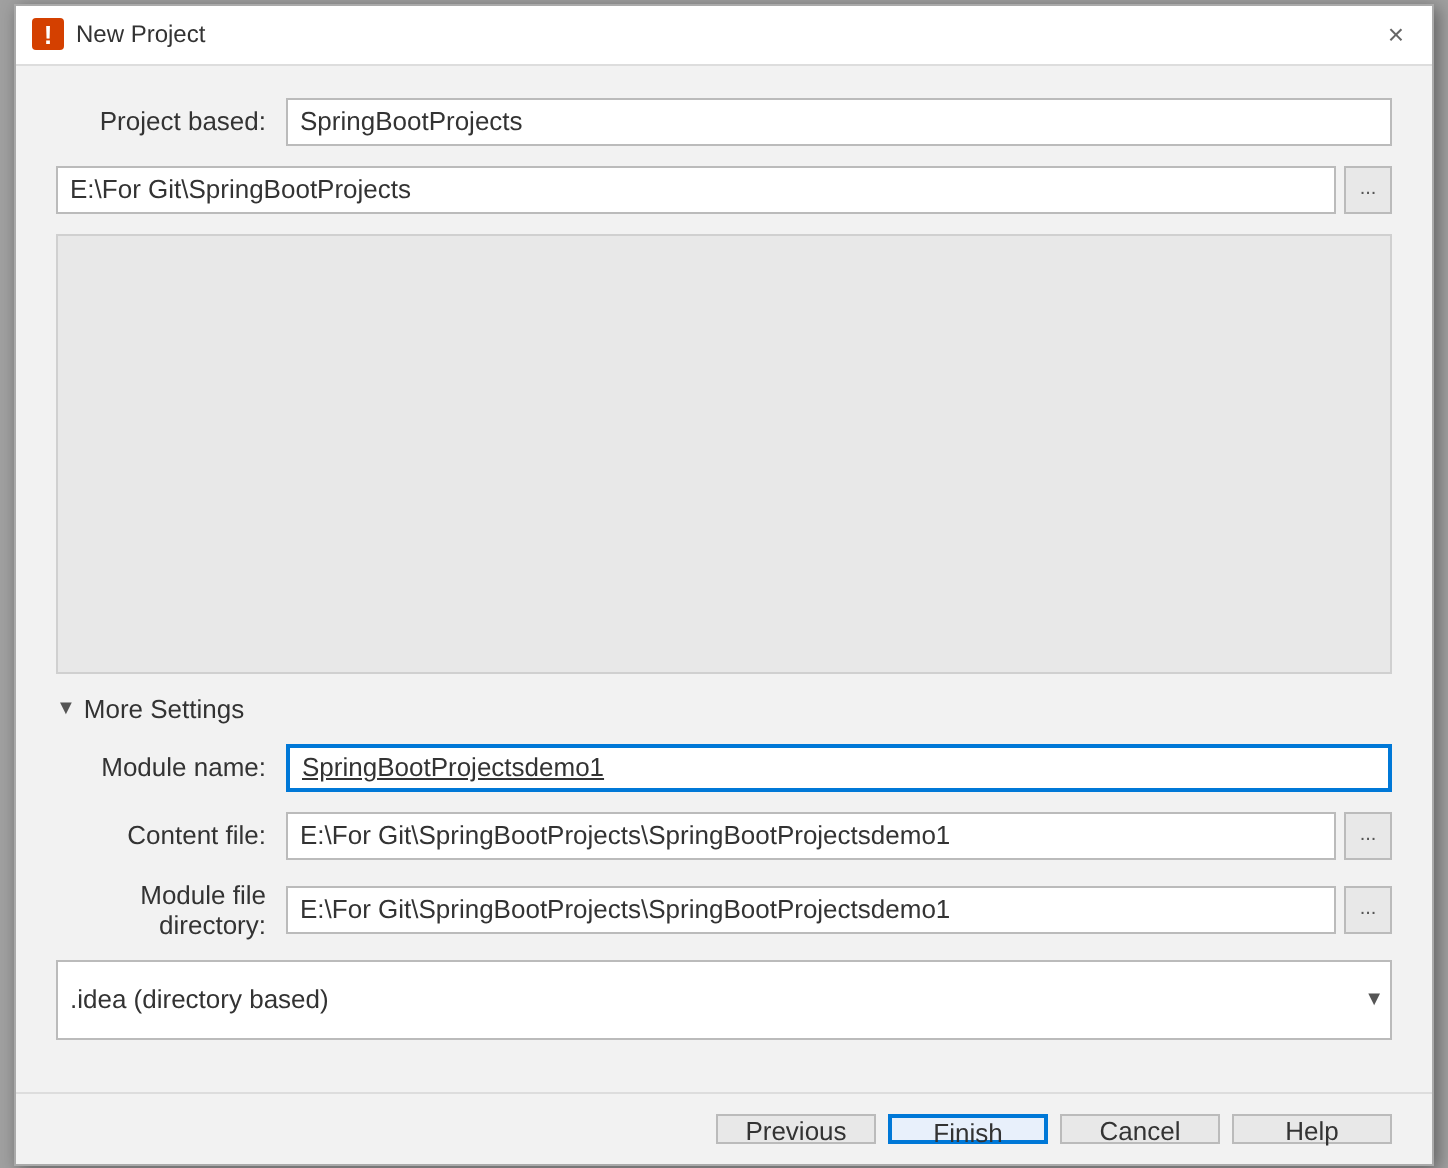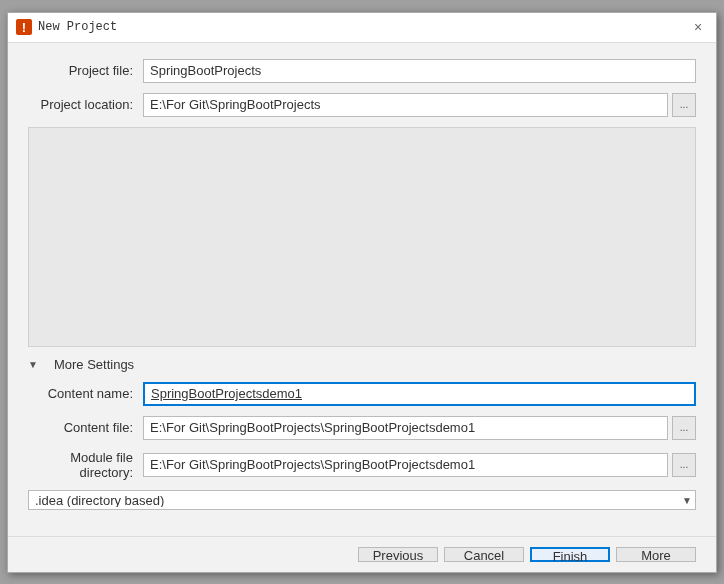--- a/index.html
+++ b/index.html
@@ -54,21 +54,20 @@
       align-items: center;
       justify-content: center;
       font-size: 9px;
       color: white;
       font-weight: bold;
     }
 
     .title-text {
       font-size: 12px;
       color: #333;
-      font-family: Liberation Mono, monospace;
     }
 
     .close-btn {
       width: 20px;
       height: 20px;
       display: flex;
       align-items: center;
       justify-content: center;
       cursor: pointer;
       color: #666;
@@ -156,31 +155,30 @@
     }
 
     .triangle-icon {
       font-size: 10px;
       color: #555;
     }
 
     .more-settings-label {
       font-size: 13px;
       color: #333;
-      margin-left: 12px;
     }
 
     .select-wrapper {
       flex: 1;
       position: relative;
     }
 
     .form-select {
       width: 100%;
-      height: 20px;
+      height: 40px;
       border: 1px solid #bbb;
       padding: 2px 6px;
       background: #fff;
       color: #333;
       outline: none;
       font-size: 13px;
       appearance: none;
       cursor: pointer;
     }
 
@@ -232,44 +230,43 @@
         <span>!</span>
       </div>
       <span class="title-text">New Project</span>
     </div>
     <button class="close-btn">×</button>
   </div>
 
   <div class="dialog-body">
 
     <div class="form-row">
-      <span class="form-label">Project file:</span>
+      <span class="form-label">Project based:</span>
       <div class="form-input-wrapper">
         <input type="text" class="form-input" value="SpringBootProjects" style="">
       </div>
     </div>
 
     <div class="form-row">
-      <span class="form-label">Project location:</span>
       <div class="form-input-wrapper">
         <input type="text" class="form-input" value="E:\For Git\SpringBootProjects" style="">
         <button class="browse-btn">...</button>
       </div>
     </div>
 
     <div class="main-area"></div>
 
     <div class="more-settings-section">
       <div class="more-settings-header">
         <span class="triangle-icon">▼</span>
         <span class="more-settings-label">More Settings</span>
       </div>
 
       <div class="form-row">
-        <span class="form-label">Content name:</span>
+        <span class="form-label">Module name:</span>
         <div class="form-input-wrapper">
           <input type="text" class="form-input highlighted" value="SpringBootProjectsdemo1" style="">
         </div>
       </div>
 
       <div class="form-row">
         <span class="form-label">Content file:</span>
         <div class="form-input-wrapper">
           <input type="text" class="form-input" value="E:\For Git\SpringBootProjects\SpringBootProjectsdemo1" style="">
           <button class="browse-btn">...</button>
@@ -294,17 +291,17 @@
             <span class="select-arrow">▼</span>
           </div>
         </div>
       </div>
 
     </div>
   </div>
 
   <div class="dialog-footer">
     <button class="btn">Previous</button>
+    <button class="btn btn-primary">Finish</button>
     <button class="btn">Cancel</button>
-    <button class="btn btn-primary">Finish</button>
-    <button class="btn">More</button>
+    <button class="btn">Help</button>
   </div>
 </div>
 
 </body></html>

